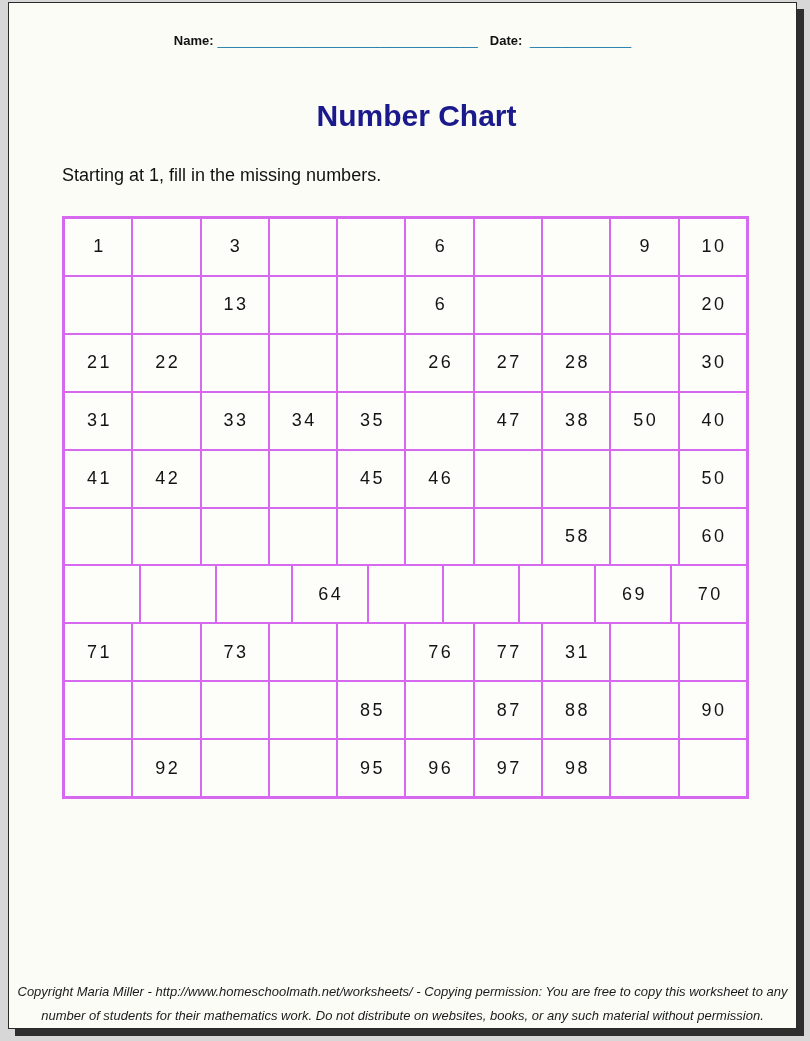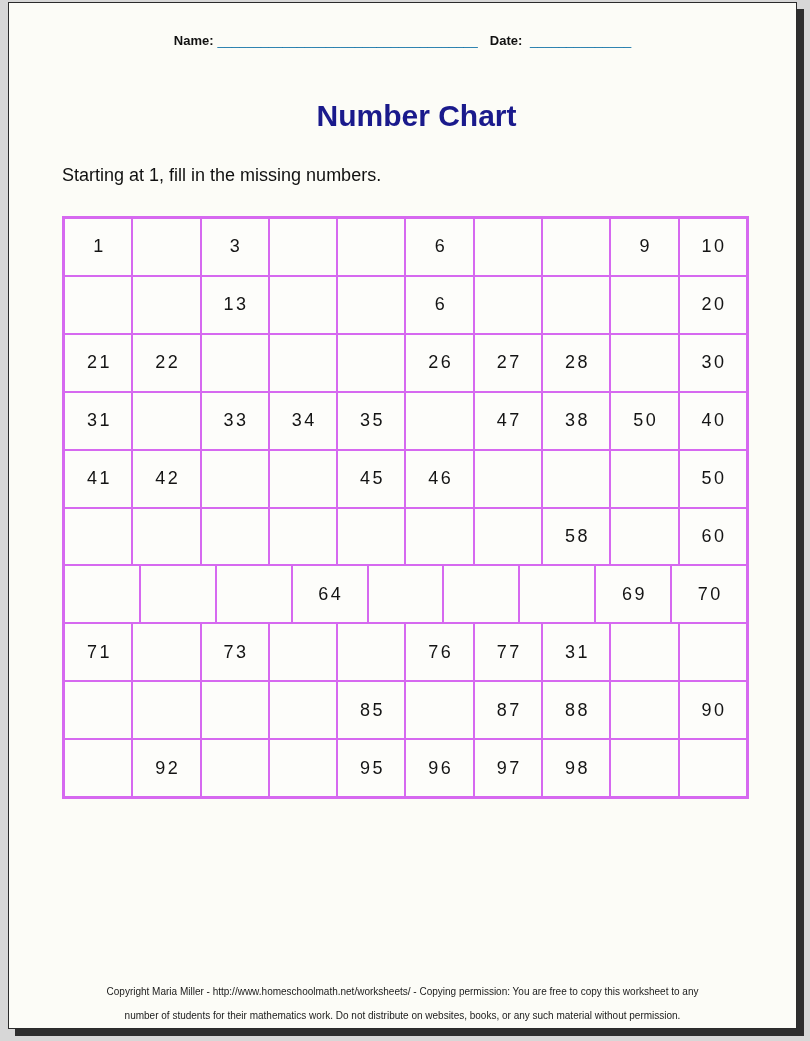--- a/index.html
+++ b/index.html
@@ -59,21 +59,22 @@
     flex: 1;
     background: var(--cell-bg);
     display: flex; align-items: center; justify-content: center;
     font-size: 18px; color: #141414;
     letter-spacing: 2.5px; padding-left: 2.5px;
   }
   .footer {
     position: absolute;
     top: 977px; left: 0; width: 100%;
     text-align: center;
-    font-size: 10px; line-height: 24px;
+    font-style: italic;
+    font-size: 13px; line-height: 24px;
     color: #1a1a1a;
   }
 </style>
 </head>
 <body>
 
 <div class="page">
 
   <div class="header-row">
     <span class="field-label">Name:</span>

